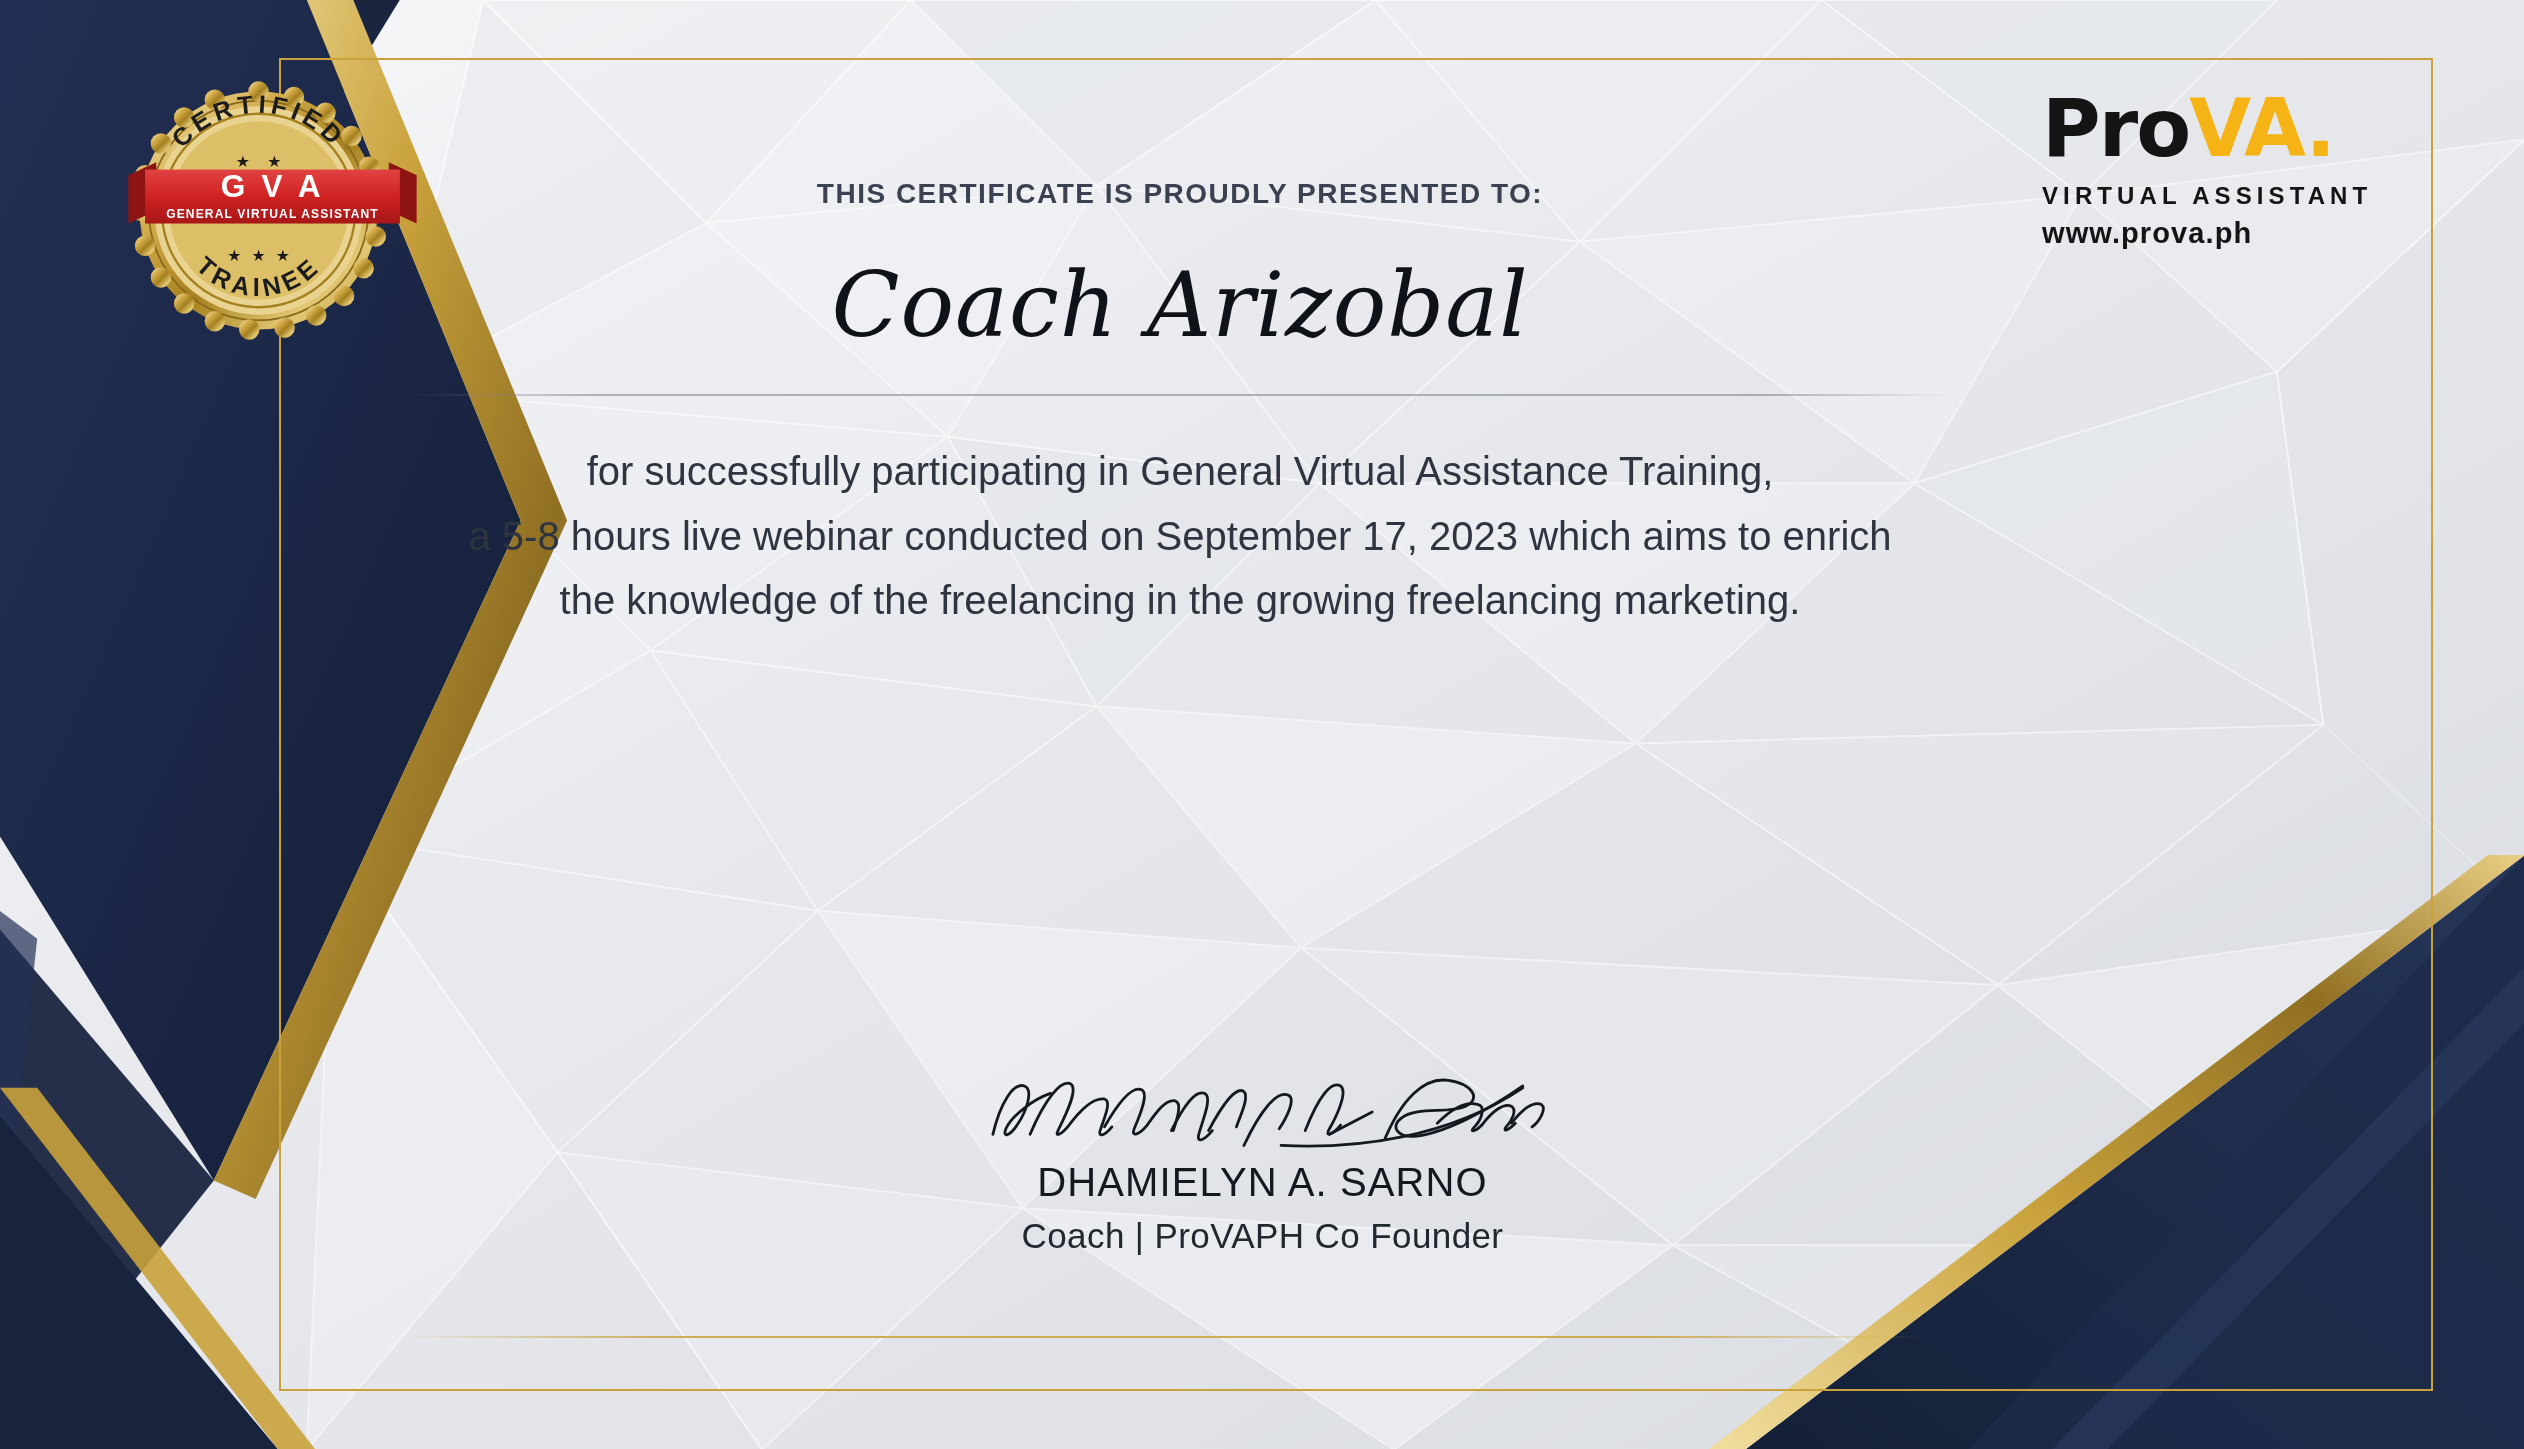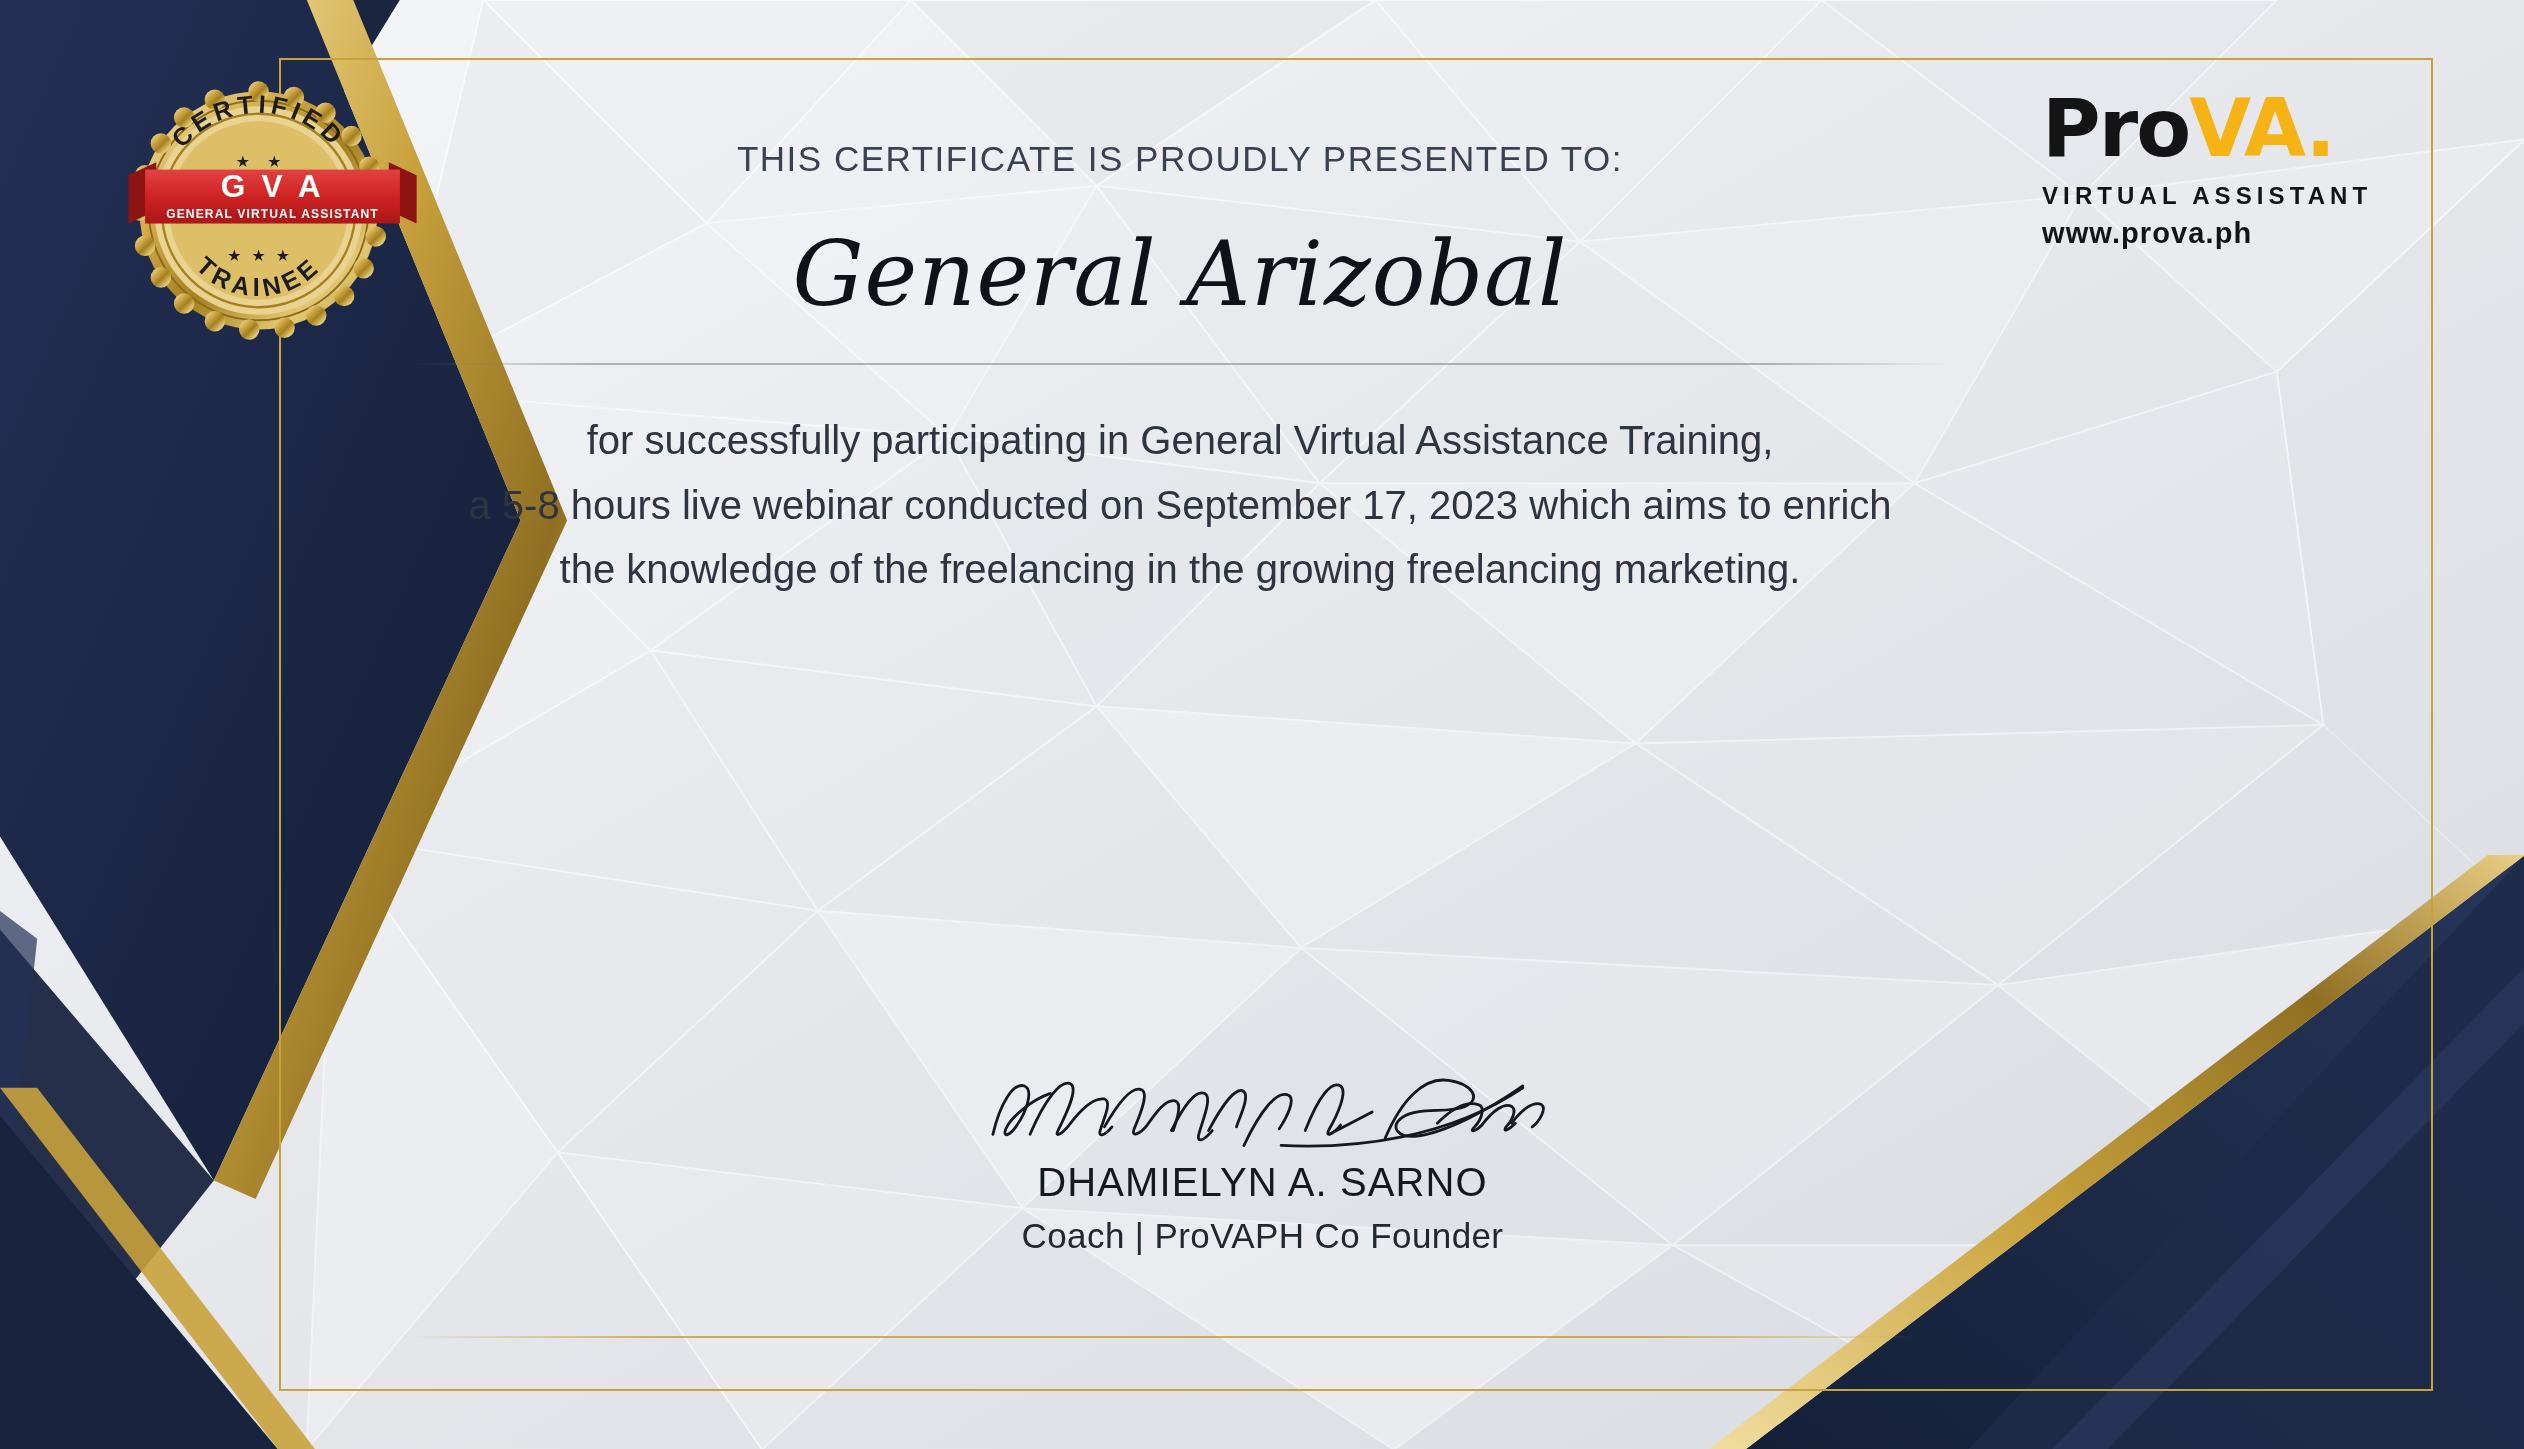--- a/index.html
+++ b/index.html
@@ -126,24 +126,25 @@
     font-weight: 400;
   }
   .subtitle {
     font-family: "Liberation Serif", serif;
     font-size: 44px;
     letter-spacing: 2.3px;
     color: #1b1d22;
     margin-top: 16.7px;
   }
   .presented {
-    font-size: 35px;
+    font-size: 28px;
     letter-spacing: 1.5px;
     color: #3a4150;
-    font-weight: 400;
+    margin-top: 39px;
+    font-weight: 700;
   }
   .recipient {
     font-family: "DejaVu Serif", serif;
     font-style: italic;
     font-size: 89px;
     color: #0f1218;
     margin-top: 43px;
     letter-spacing: 0.9px;
   }
   .divider {
@@ -366,21 +367,21 @@
   <div class="logo">
     <div class="logo-mark">
       <span class="pro">Pro</span><span class="va">VA.</span>
     </div>
     <div class="logo-sub">VIRTUAL ASSISTANT</div>
     <div class="logo-url">www.prova.ph</div>
   </div>
 
   <div class="content">
     <div class="presented">THIS CERTIFICATE IS PROUDLY PRESENTED TO:</div>
-    <div class="recipient">General Arizobal</div>
+    <div class="recipient">Coach Arizobal</div>
     <div class="divider"></div>
     <div class="body-text">
       <div>for successfully participating in General Virtual Assistance Training,</div>
       <div>a 5-8 hours live webinar conducted on September 17, 2023 which aims to enrich</div>
       <div>the knowledge of the freelancing in the growing freelancing marketing.</div>
     </div>
   </div>
 
   <div class="sign-block">
     <svg class="signature-svg" width="595" height="121" viewBox="0 0 640 130">

